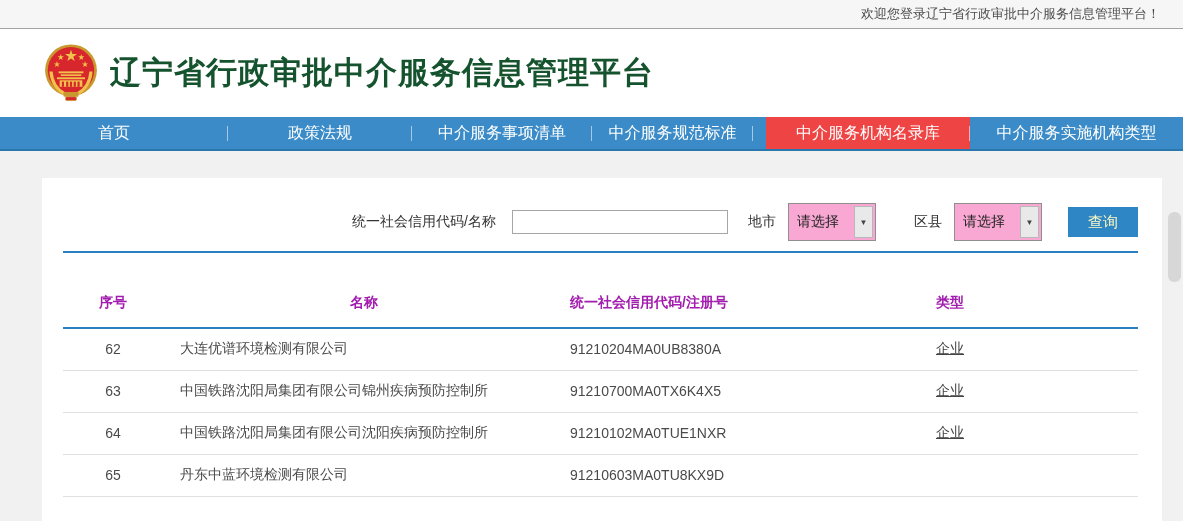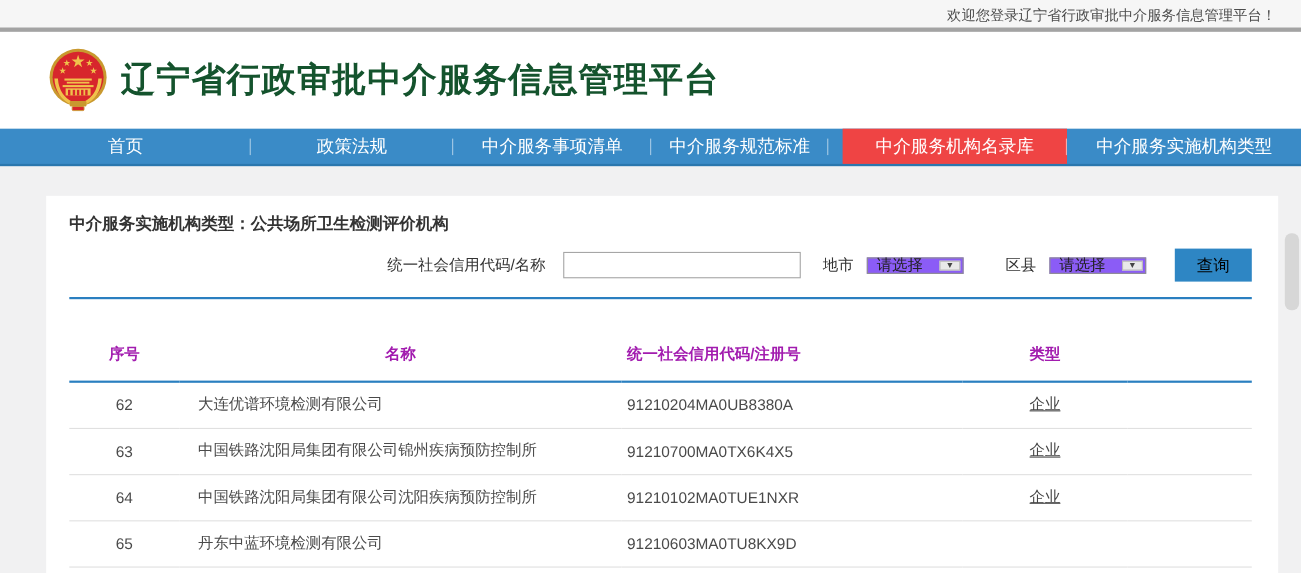--- a/index.html
+++ b/index.html
@@ -4,21 +4,21 @@
 <style>
   * { margin:0; padding:0; box-sizing:border-box; }
   html,body { width:1183px; height:521px; overflow:hidden; }
   body {
     font-family:"Liberation Sans","DejaVu Sans",sans-serif;
     background:#f1f1f2;
     position:relative;
   }
   
   .topbar {
-    height:29px; background:#f6f6f6; border-bottom:4px solid #a3a3a3;
+    height:29px; background:#f6f6f6; border-bottom:1px solid #a3a3a3;
     text-align:right; padding-right:23px; line-height:28px;
     font-size:13px; color:#4c4c4c;
   }
   
   .site-header {
     height:88px; background:#ffffff;
     display:flex; align-items:center; padding-left:44px;
   }
   .logo { width:54px; height:60px; flex:none; }
   .site-title {
@@ -61,33 +61,33 @@
     font-size:14px; color:#333333;
   }
   .search-input {
     width:216px; height:24px; border:1px solid #a6a6a6; background:#fff;
     margin-left:16px; padding:0 5px; font-size:13px;
     font-family:"Liberation Sans","DejaVu Sans",sans-serif;
   }
   .lbl-city { margin-left:20px; }
   .lbl-county { margin-left:22px;padding-left:16px; }
   .sel {
-    margin-left:12px; width:88px; height:15px; border:1px solid #8f8f8f;
-    background:#8b5cf6; position:relative; display:flex; align-items:center;
+    margin-left:12px; width:88px; height:38px; border:1px solid #8f8f8f;
+    background:#f9a8d4; position:relative; display:flex; align-items:center;
     padding-left:8px; font-size:14px; color:#222; cursor:pointer;
   }
   .sel-arrow {
     position:absolute; top:2px; right:2px; bottom:2px; width:19px;
     background:#e9e9e9; border:1px solid #b8b8b8;
     display:flex; align-items:center; justify-content:center;
     font-size:8px; color:#444;
   }
   .search-btn {
     margin-left:26px; width:70px; height:30px; border:none; cursor:pointer;
-    background:#2e86c4; color:#000000; font-size:15px;
+    background:#2e86c4; color:#fef9c3; font-size:15px;
     font-family:"Liberation Sans","DejaVu Sans",sans-serif;
   }
   .divider { margin-top:14px; height:2px; background:#2a7fc0; }
   
   table { width:100%; border-collapse:collapse; table-layout:fixed; }
   thead th {
     font-size:14px; font-weight:bold; color:#a21caf;
     padding:41px 0 15px; border-bottom:2px solid #2a7fc0; text-align:center;
   }
   thead th.h-code { text-align:left; padding-left:5px;margin-left:21px; }
@@ -153,21 +153,20 @@
   <div class="nav-item w5 active">
     <span class="inner">中介服务机构名录库</span>
   </div>
   <div class="nav-item w6">
     <span class="inner">中介服务实施机构类型</span>
   </div>
 </div>
 
 <div class="main">
   <div class="panel">
-    <div class="section-title">中介服务实施机构类型：公共场所卫生检测评价机构</div>
 
     <div class="search-row">
       <span>统一社会信用代码/名称</span>
       <input class="search-input" type="text" value="" style="">
       <span class="lbl-city">地市</span>
       <div class="sel">
         <span>请选择</span>
         <span class="sel-arrow">▼</span>
       </div>
       <span class="lbl-county">区县</span>

